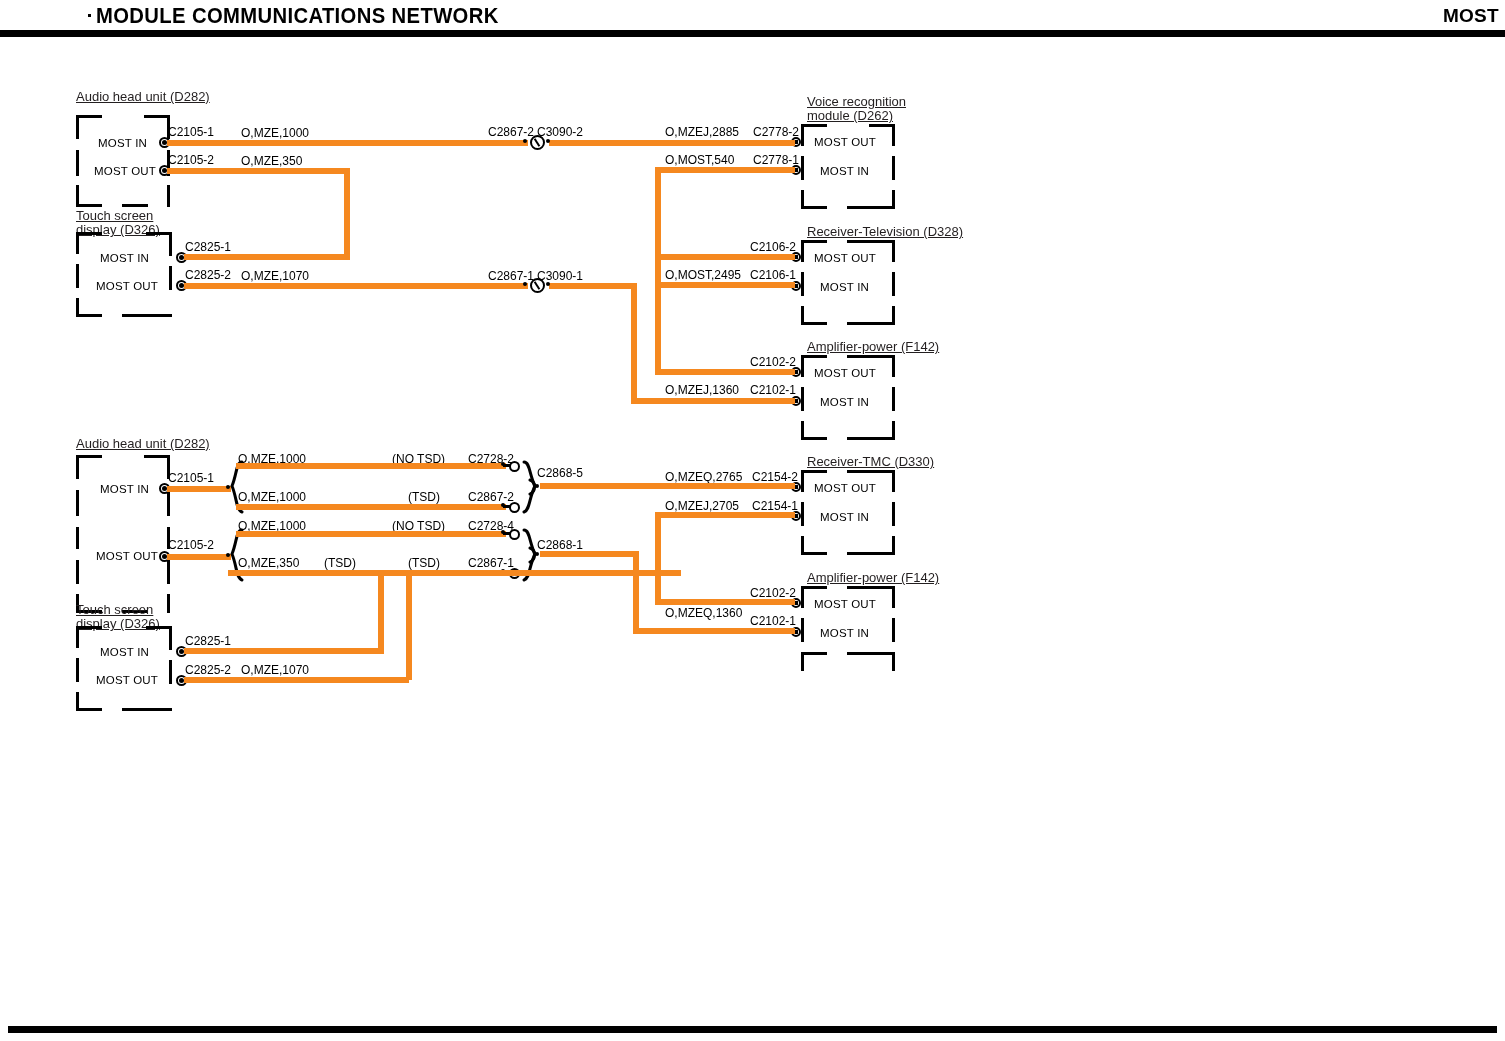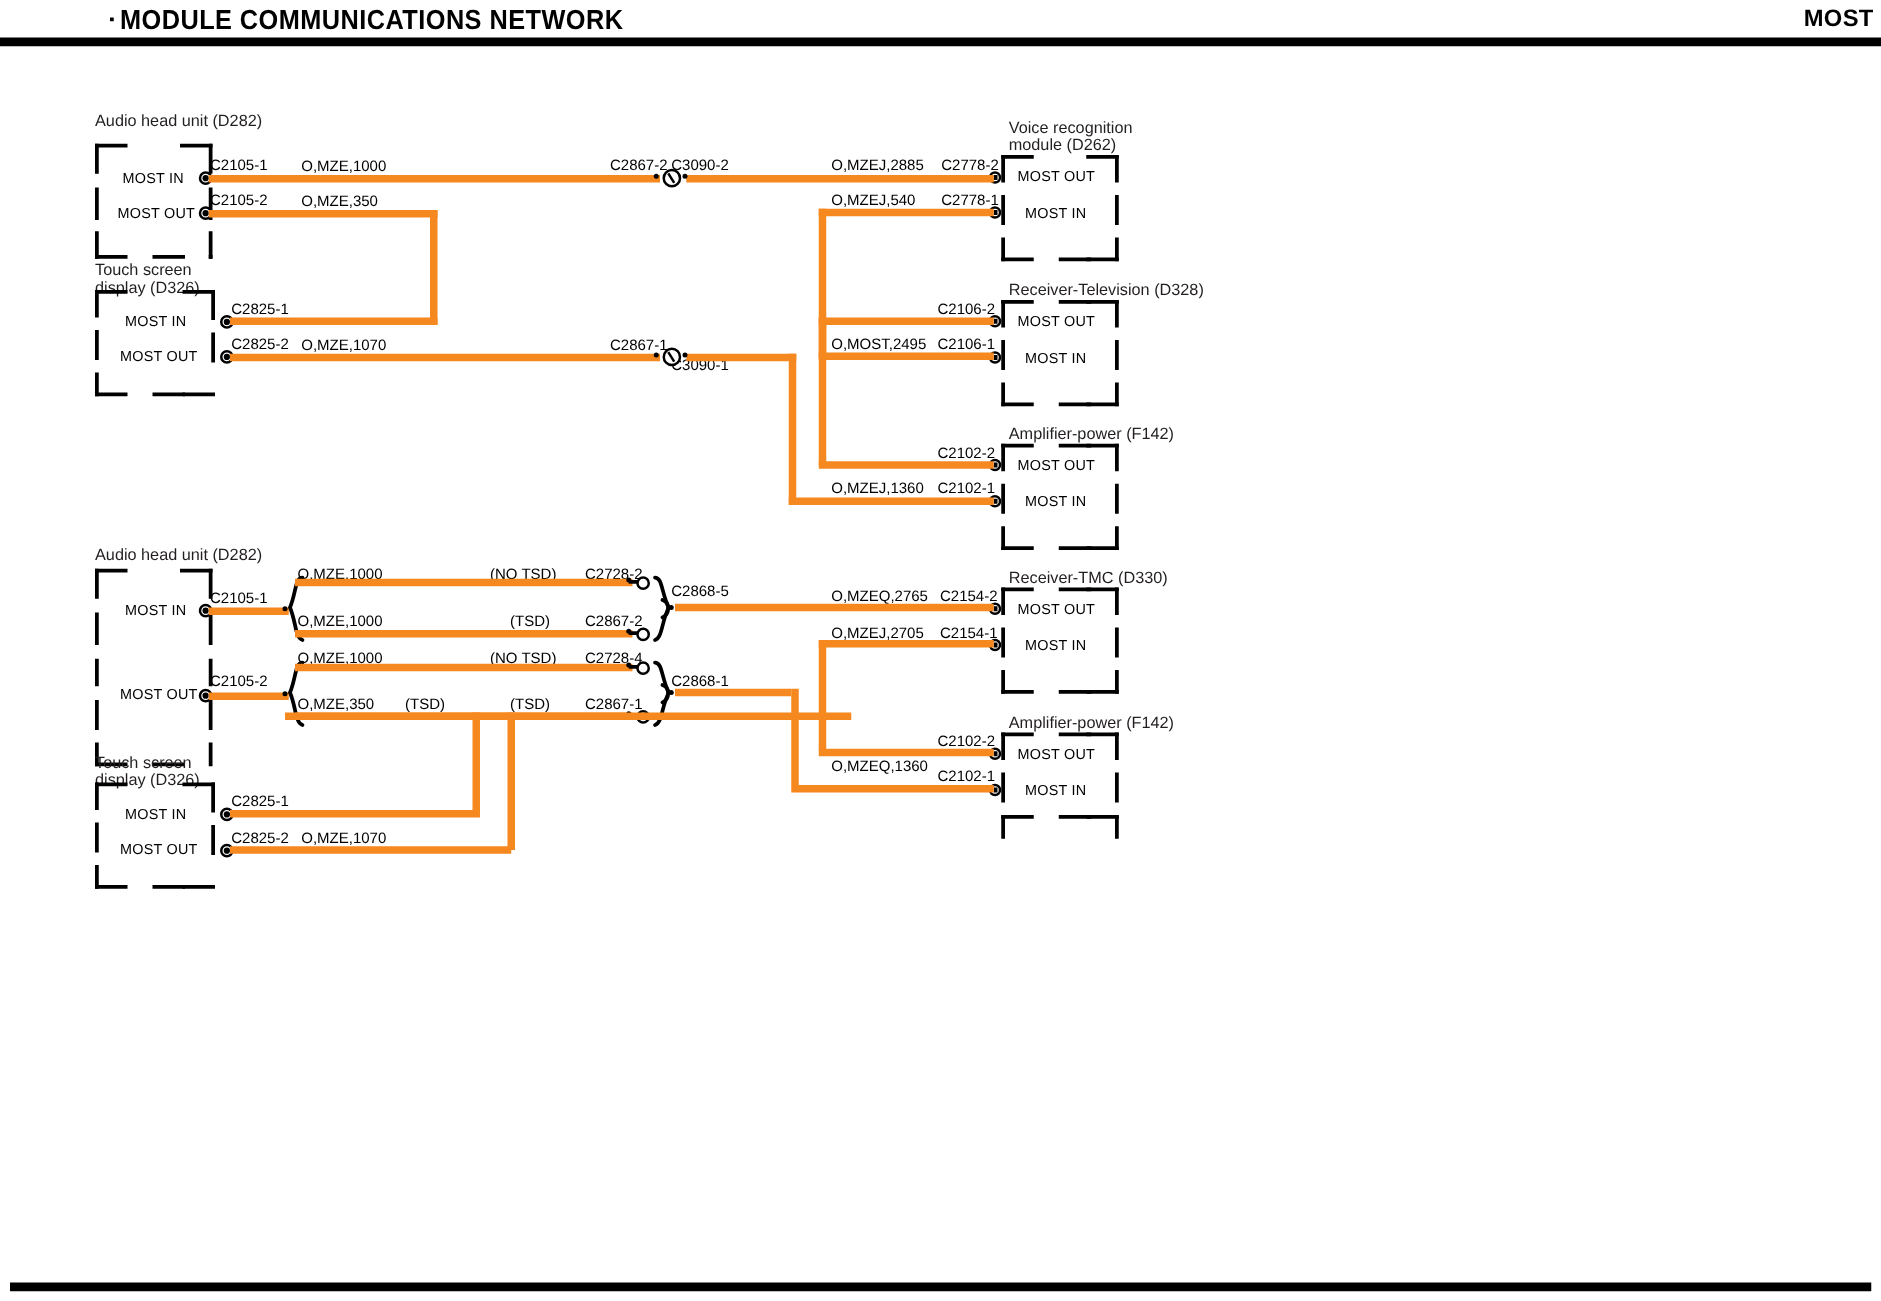--- a/index.html
+++ b/index.html
@@ -62,20 +62,21 @@
   .lbl {
     position: absolute;
     font-size: 12.5px;
     color: #231f20;
     white-space: nowrap;
     line-height: 14px;
   }
   .lbl-mod {           
     font-size: 13px;
     color: #231f20;
+    text-decoration: underline;
   }
   .lbl-pin {           
     font-size: 11.5px;
     color: #000;
     letter-spacing: 0.2px;
   }
   .lbl-conn {          
     font-size: 12px;
     color: #000;
   }
@@ -302,28 +303,28 @@
   <div class="lbl lbl-pin" style="left:820px; top:395px;">MOST IN</div>
   <div class="lbl lbl-conn" style="left:750px; top:355px;">C2102-2</div>
   <div class="lbl lbl-conn" style="left:750px; top:383px;">C2102-1</div>
   <div class="term" style="left:791px; top:367px;"></div>
   <div class="term" style="left:791px; top:396px;"></div>
 
   <div class="lbl lbl-wire" style="left:241px; top:126px;">O,MZE,1000</div>
   <div class="lbl lbl-wire" style="left:241px; top:154px;">O,MZE,350</div>
   <div class="lbl lbl-wire" style="left:241px; top:269px;">O,MZE,1070</div>
   <div class="lbl lbl-wire" style="left:665px; top:125px;">O,MZEJ,2885</div>
-  <div class="lbl lbl-wire" style="left:665px; top:153px;">O,MZEJ,540</div>
+  <div class="lbl lbl-wire" style="left:665px; top:153px;">O,MOST,540</div>
   <div class="lbl lbl-wire" style="left:665px; top:268px;">O,MOST,2495</div>
   <div class="lbl lbl-wire" style="left:665px; top:383px;">O,MZEJ,1360</div>
 
   <div class="lbl lbl-conn" style="left:488px; top:125px;">C2867-2</div>
   <div class="lbl lbl-conn" style="left:537px; top:125px;">C3090-2</div>
   <div class="lbl lbl-conn" style="left:488px; top:269px;">C2867-1</div>
-  <div class="lbl lbl-conn" style="left:537px; top:285px;">C3090-1</div>
+  <div class="lbl lbl-conn" style="left:537px; top:269px;">C3090-1</div>
 
   <div class="wire h" style="left:167px; top:140px; width:361px;"></div>
   <div class="wire h" style="left:549px; top:140px; width:246px;"></div>
 
   <div class="splice-dot" style="left:523px; top:139px;"></div>
   <div class="splice" style="left:530px; top:135px;"></div>
   <div class="splice-dot" style="left:546px; top:139px;"></div>
 
   <div class="wire h" style="left:167px; top:168px; width:183px;"></div>
   <div class="wire v" style="left:344px; top:168px; height:92px;"></div>

